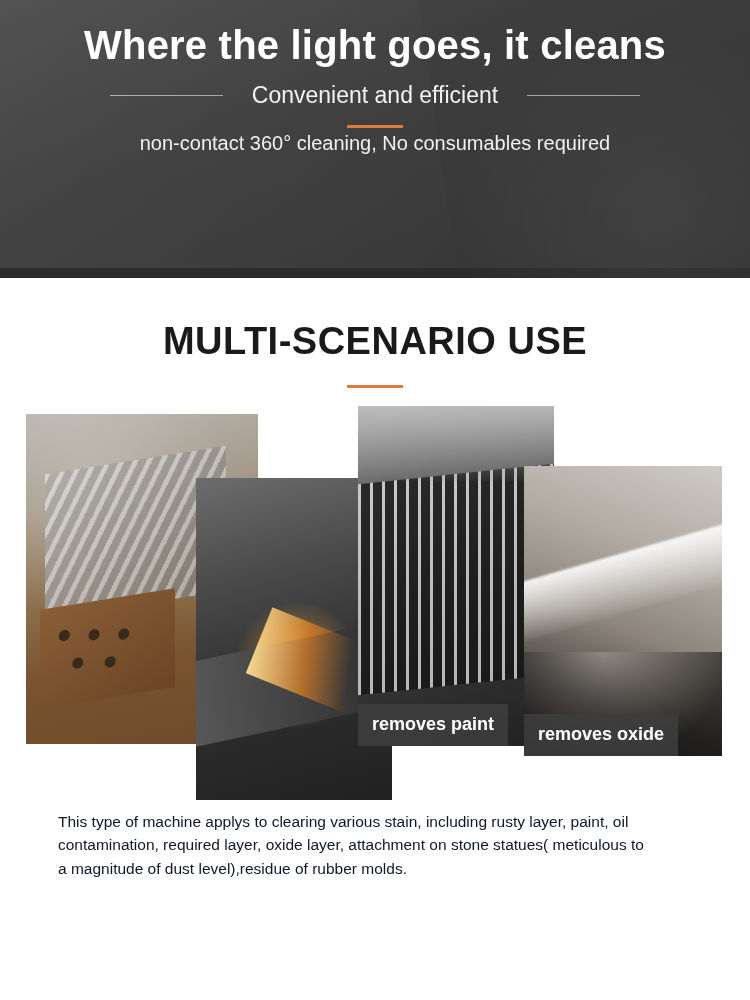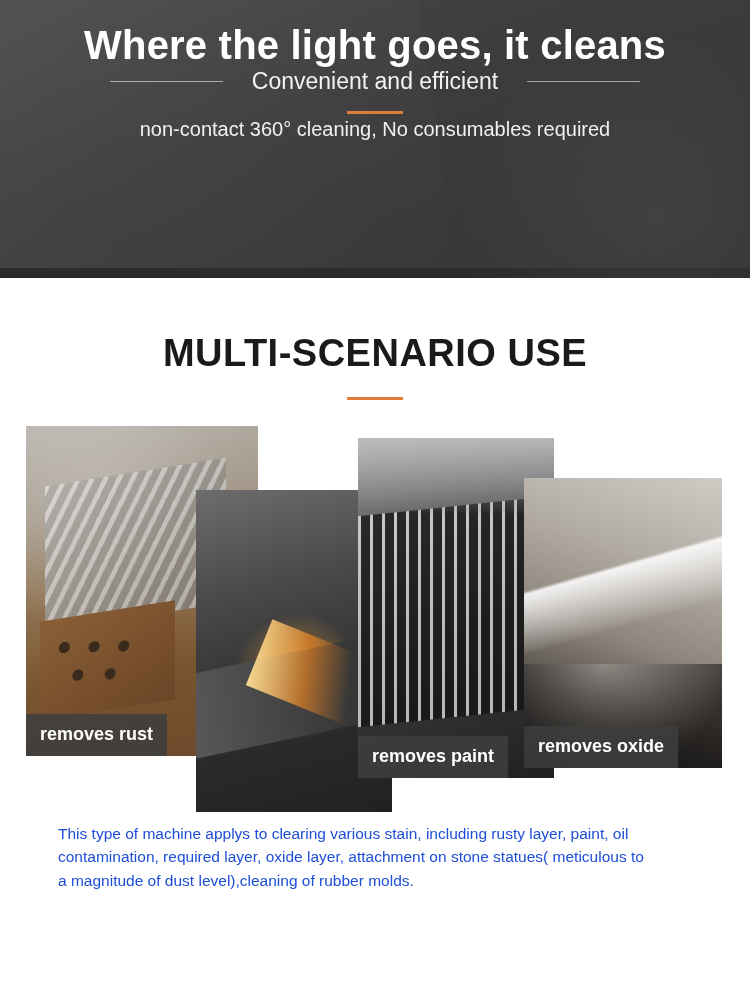--- a/index.html
+++ b/index.html
@@ -46,20 +46,21 @@
     font-weight: bold;
     letter-spacing: 0.2px;
     line-height: 1.15;
   }
 
   .hero-sub-row {
     display: flex;
     align-items: center;
     justify-content: center;
     gap: 29px;
+    margin-top: 14px;
     padding: 0 110px;
   }
   .rule { flex: 1; height: 1px; background: rgba(255,255,255,0.55); }
   .hero-sub {
     color: #f2f2f2;
     font-size: 23px;
     font-weight: 400;
     white-space: nowrap;
   }
 
@@ -86,21 +87,21 @@
 
   
   .section { position: relative; width: 750px; background: #ffffff; }
 
   .section-title {
     text-align: center;
     font-size: 38px;
     font-weight: bold;
     color: #1a1a1a;
     letter-spacing: 0.5px;
-    padding-top: 54px;
+    padding-top: 42px;
   }
   .section-accent {
     width: 56px; height: 3px;
     background: #e07b39;
     margin: 22px auto 0;
   }
 
   
   .gallery {
     position: relative;
@@ -169,21 +170,21 @@
   .p2::after {
     content:"";
     position:absolute; left:30%; top:46%; width:58%; height:22%;
     background:
       linear-gradient(75deg, rgba(255,225,150,0.95), rgba(255,140,30,0.6) 45%, rgba(255,120,0,0) 80%);
     transform: rotate(22deg);
     filter: blur(0.4px);
   }
 
   
-  .shot-3 { left: 358px; top: 0px; width: 196px; height: 340px; margin-top: 20px; }
+  .shot-3 { left: 358px; top: 0px; width: 196px; height: 340px; }
   .p3 {
     background: linear-gradient(160deg, #8f8f8f 0%, #6b6b6b 22%, #3a3a3a 58%, #202020 100%);
   }
   .p3::before {
     content:"";
     position:absolute; left:0; top:20%; width:100%; height:62%;
     background:
       repeating-linear-gradient(90deg, rgba(235,235,235,0.85) 0 3px, rgba(20,20,20,0.9) 3px 12px);
     transform: skewY(-6deg);
     opacity: .85;
@@ -208,21 +209,21 @@
   }
   .p4::after {
     content:"";
     position:absolute; left:0; bottom:0; width:100%; height:36%;
     background: radial-gradient(ellipse at 40% 0%, rgba(255,255,255,0.18), rgba(0,0,0,0.55) 75%);
   }
 
   
   .footnote {
     padding: 14px 56px 0 58px;
-    color: #1d4ed8;
+    color: #0f172a;
     font-size: 15.5px;
     line-height: 1.5;
   }
 </style>
 </head>
 <body>
 
 <div class="page">
 
   <div class="hero">
@@ -245,21 +246,20 @@
   </div>
 
   <div class="section">
     <div class="section-title">MULTI-SCENARIO USE</div>
     <div class="section-accent"></div>
 
     <div class="gallery">
 
       <div class="shot shot-1">
         <div class="photo p1"></div>
-        <div class="caption">removes rust</div>
       </div>
 
       <div class="shot shot-2">
         <div class="photo p2"></div>
       </div>
 
       <div class="shot shot-3">
         <div class="photo p3"></div>
         <div class="caption">removes paint</div>
       </div>
@@ -267,17 +267,17 @@
       <div class="shot shot-4">
         <div class="photo p4"></div>
         <div class="caption">removes oxide</div>
       </div>
 
     </div>
 
     <div class="footnote">
       <div>This type of machine applys to clearing various stain, including rusty layer, paint, oil</div>
       <div>contamination, required layer, oxide layer, attachment on stone statues( meticulous to</div>
-      <div>a  magnitude of dust level),cleaning of rubber molds.</div>
+      <div>a  magnitude of dust level),residue of rubber molds.</div>
     </div>
   </div>
 
 </div>
 
 </body></html>

